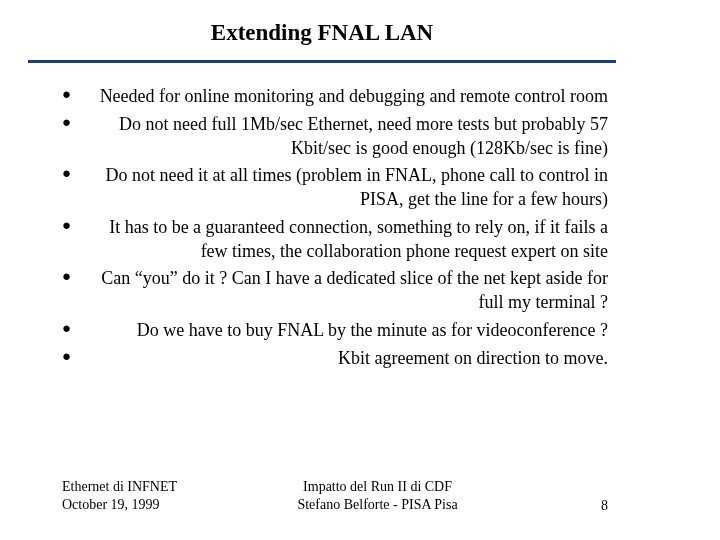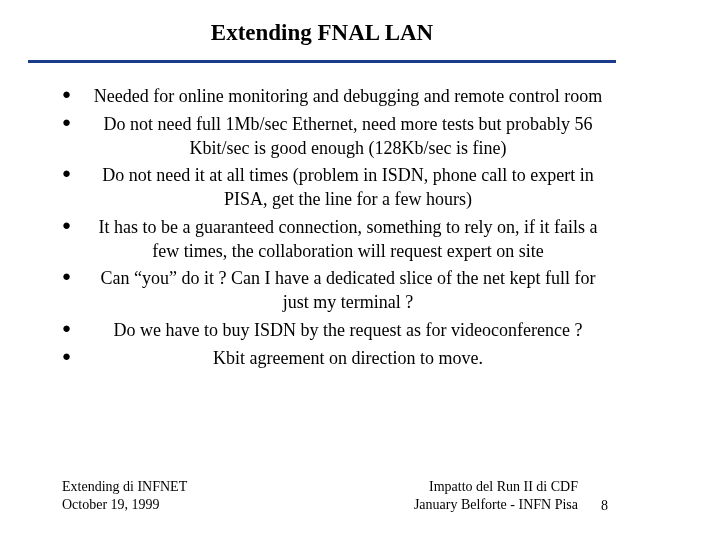--- a/index.html
+++ b/index.html
@@ -33,21 +33,21 @@
   .bullets {
     list-style: none;
     margin: 0;
     padding: 0 36px 0 62px;
   }
   .bullets li {
     position: relative;
     font-size: 18px;
     line-height: 1.32;
     padding: 0 0 4px 26px;
-    text-align: center;
+    text-align: right;
   }
   .bullets li::before {
     content: "●";
     position: absolute;
     left: 0;
     top: 0;
     font-size: 15px;
     color: #000;
   }
   .footer {
@@ -59,53 +59,53 @@
     font-size: 14px;
     display: flex;
     justify-content: space-between;
     align-items: flex-end;
   }
   .footer .left {
     text-align: left;
     line-height: 1.3;
   }
   .footer .center {
-    text-align: right;
+    text-align: center;
     line-height: 1.3;
     flex: 1;
   }
   .footer .right {
     text-align: right;
     min-width: 30px;
   }
 </style>
 </head>
 <body>
 
 <div class="slide">
 
   <div class="title">Extending FNAL LAN</div>
 
   <hr class="rule">
 
   <ul class="bullets">
     <li>Needed for online monitoring and debugging and remote control room</li>
-    <li>Do not need full 1Mb/sec Ethernet, need more tests but probably 56 Kbit/sec is good enough (128Kb/sec is fine)</li>
-    <li>Do not need it at all times (problem in ISDN, phone call to expert in PISA, get the line for a few hours)</li>
-    <li>It has to be a guaranteed connection, something to rely on, if it fails a few times, the collaboration will request expert on site</li>
-    <li>Can “you” do it ? Can I have a dedicated slice of the net kept full for just my terminal ?</li>
-    <li>Do we have to buy ISDN by the request as for videoconference ?</li>
+    <li>Do not need full 1Mb/sec Ethernet, need more tests but probably 57 Kbit/sec is good enough (128Kb/sec is fine)</li>
+    <li>Do not need it at all times (problem in FNAL, phone call to control in PISA, get the line for a few hours)</li>
+    <li>It has to be a guaranteed connection, something to rely on, if it fails a few times, the collaboration phone request expert on site</li>
+    <li>Can “you” do it ? Can I have a dedicated slice of the net kept aside for full my terminal ?</li>
+    <li>Do we have to buy FNAL by the minute as for videoconference ?</li>
     <li>Kbit agreement on direction to move.</li>
   </ul>
 
   <div class="footer">
     <div class="left">
-      <div>Extending di INFNET</div>
+      <div>Ethernet di INFNET</div>
       <div>October 19, 1999</div>
     </div>
     <div class="center">
       <div>Impatto del Run II di CDF</div>
-      <div>January Belforte - INFN Pisa</div>
+      <div>Stefano Belforte - PISA Pisa</div>
     </div>
     <div class="right">8</div>
   </div>
 
 </div>
 
 </body></html>

